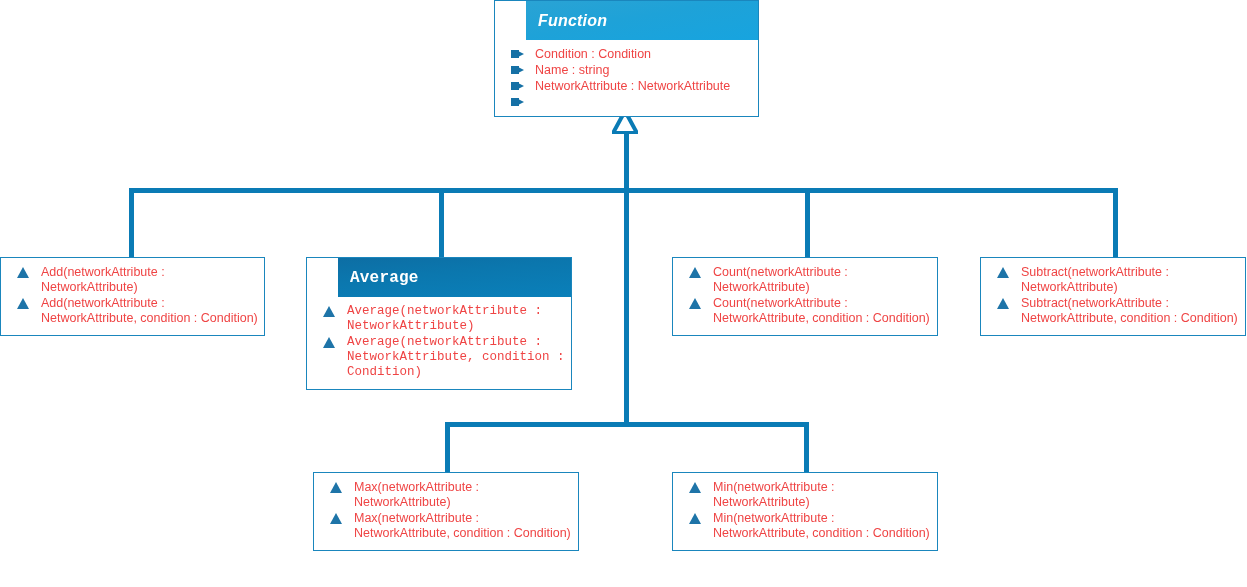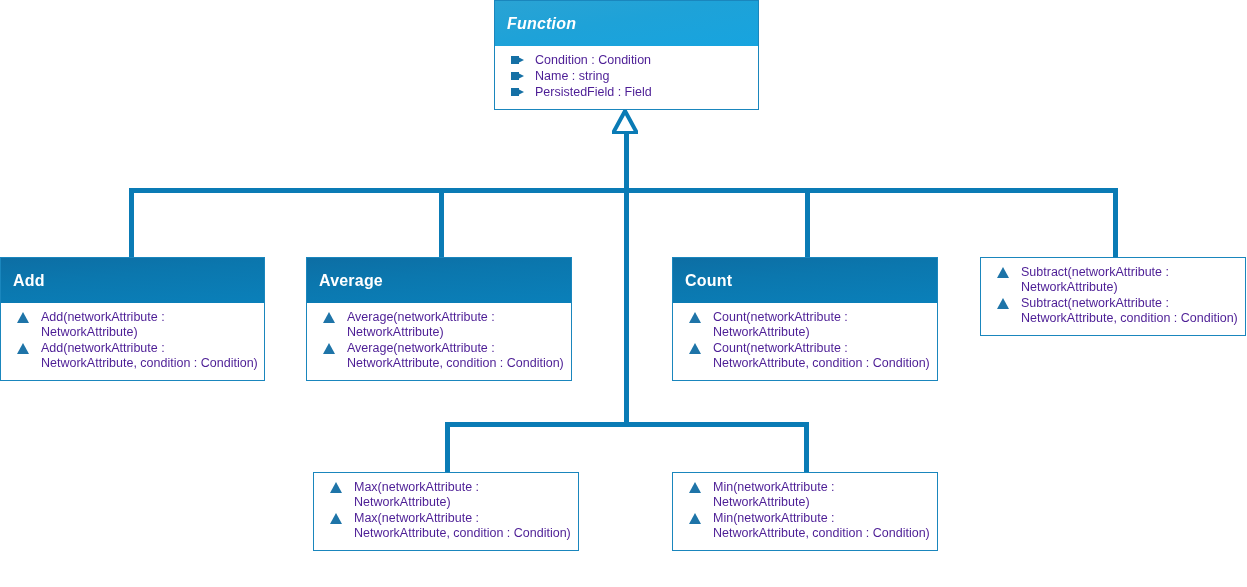--- a/index.html
+++ b/index.html
@@ -35,45 +35,46 @@
 
   
   .uml-class {
     position: absolute;
     box-sizing: border-box;
     border: 1px solid #1a86bd;
     background: #ffffff;
   }
   .uml-header {
     box-sizing: border-box;
-    height: 45px;
+    height: 39px;
     display: flex;
     align-items: center;
     padding-left: 12px;
     color: #ffffff;
     font-size: 16px;
     font-weight: bold;
     letter-spacing: .2px;
+    margin-left: 31px;
   }
   .uml-header.abstract {
     font-style: italic;
     background: linear-gradient(170deg, #2aa3d4 0%, #1ea2d8 45%, #17a4df 100%);
   }
   .uml-header.concrete {
     background: linear-gradient(175deg, #0d6ea4 0%, #0b77ae 40%, #0a80ba 100%);
   }
   .uml-body {
     box-sizing: border-box;
     padding: 7px 6px 8px 6px;
     background: #ffffff;
   }
   .member {
     display: flex;
     align-items: flex-start;
-    color: #4c1d95;
+    color: #ef4444;
     font-size: 12.5px;
     line-height: 15px;
     margin-bottom: 1px;
     padding-left: 8px;
   }
   .member-icon {
     flex: 0 0 auto;
     width: 16px;
     margin-right: 10px;
     margin-top: 2px;
@@ -143,27 +144,34 @@
         </span>
         <span class="member-text">Name : string</span>
       </div>
       <div class="member">
         <span class="member-icon">
           <svg class="icon-property" viewBox="0 0 13 10">
               <rect x="0" y="1" width="8" height="8" fill="#1570a5"></rect>
               <polygon points="8,2.5 13,5 8,7.5" fill="#1570a5"></polygon>
             </svg>
         </span>
-        <span class="member-text">PersistedField : Field</span>
+        <span class="member-text">NetworkAttribute : NetworkAttribute</span>
+      </div>
+      <div class="member">
+        <span class="member-icon">
+          <svg class="icon-property" viewBox="0 0 13 10">
+              <rect x="0" y="1" width="8" height="8" fill="#1570a5"></rect>
+              <polygon points="8,2.5 13,5 8,7.5" fill="#1570a5"></polygon>
+            </svg>
+        </span>
       </div>
     </div>
   </div>
 
   <div class="uml-class" style="left:0px; top:257px; width:265px;">
-    <div class="uml-header concrete">Add</div>
     <div class="uml-body">
       <div class="member">
         <span class="member-icon">
           <svg class="icon-method" viewBox="0 0 12 11">
               <polygon points="6,0 12,11 0,11" fill="#1e74a8"></polygon>
             </svg>
         </span>
         <span class="member-text">Add(networkAttribute :
 NetworkAttribute)</span>
       </div>
@@ -172,21 +180,21 @@
           <svg class="icon-method" viewBox="0 0 12 11">
               <polygon points="6,0 12,11 0,11" fill="#1e74a8"></polygon>
             </svg>
         </span>
         <span class="member-text">Add(networkAttribute :
 NetworkAttribute, condition : Condition)</span>
       </div>
     </div>
   </div>
 
-  <div class="uml-class" style="left:306px; top:257px; width:266px;">
+  <div class="uml-class" style="left:306px; top:257px; width:266px;font-family:Liberation Mono, monospace;">
     <div class="uml-header concrete">Average</div>
     <div class="uml-body">
       <div class="member">
         <span class="member-icon">
           <svg class="icon-method" viewBox="0 0 12 11">
               <polygon points="6,0 12,11 0,11" fill="#1e74a8"></polygon>
             </svg>
         </span>
         <span class="member-text">Average(networkAttribute :
 NetworkAttribute)</span>
@@ -197,21 +205,20 @@
               <polygon points="6,0 12,11 0,11" fill="#1e74a8"></polygon>
             </svg>
         </span>
         <span class="member-text">Average(networkAttribute :
 NetworkAttribute, condition : Condition)</span>
       </div>
     </div>
   </div>
 
   <div class="uml-class" style="left:672px; top:257px; width:266px;">
-    <div class="uml-header concrete">Count</div>
     <div class="uml-body">
       <div class="member">
         <span class="member-icon">
           <svg class="icon-method" viewBox="0 0 12 11">
               <polygon points="6,0 12,11 0,11" fill="#1e74a8"></polygon>
             </svg>
         </span>
         <span class="member-text">Count(networkAttribute :
 NetworkAttribute)</span>
       </div>

